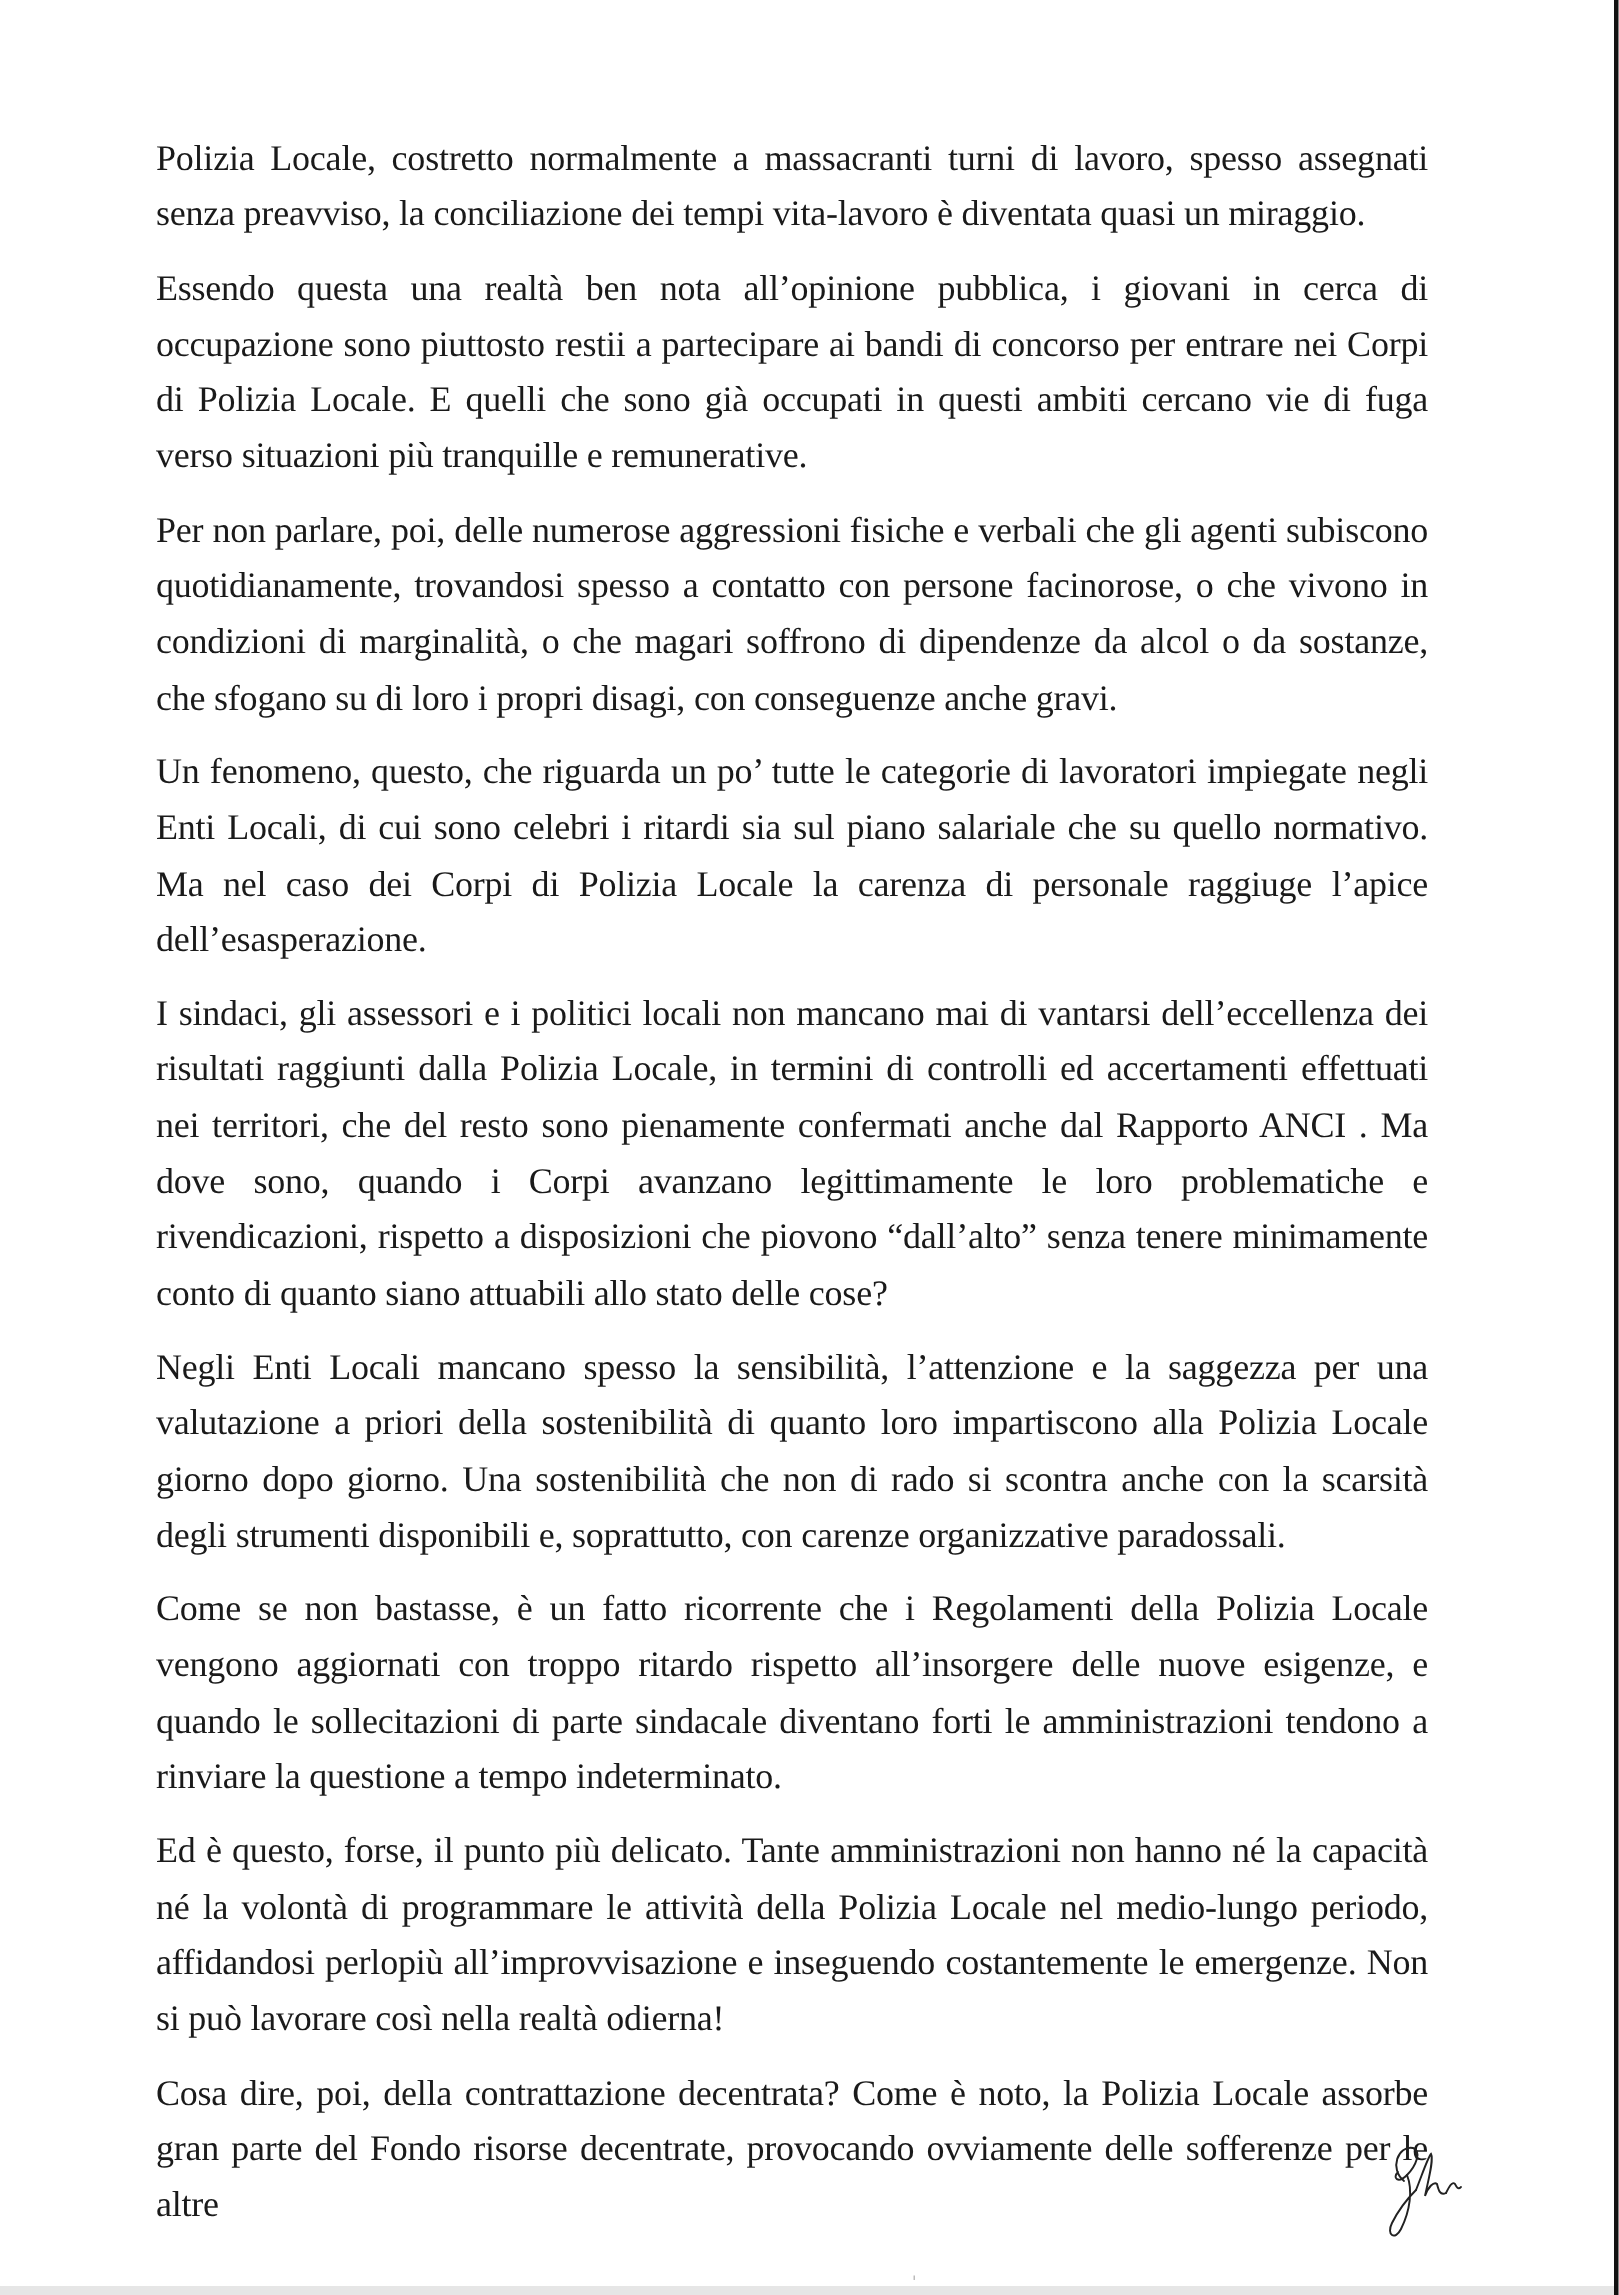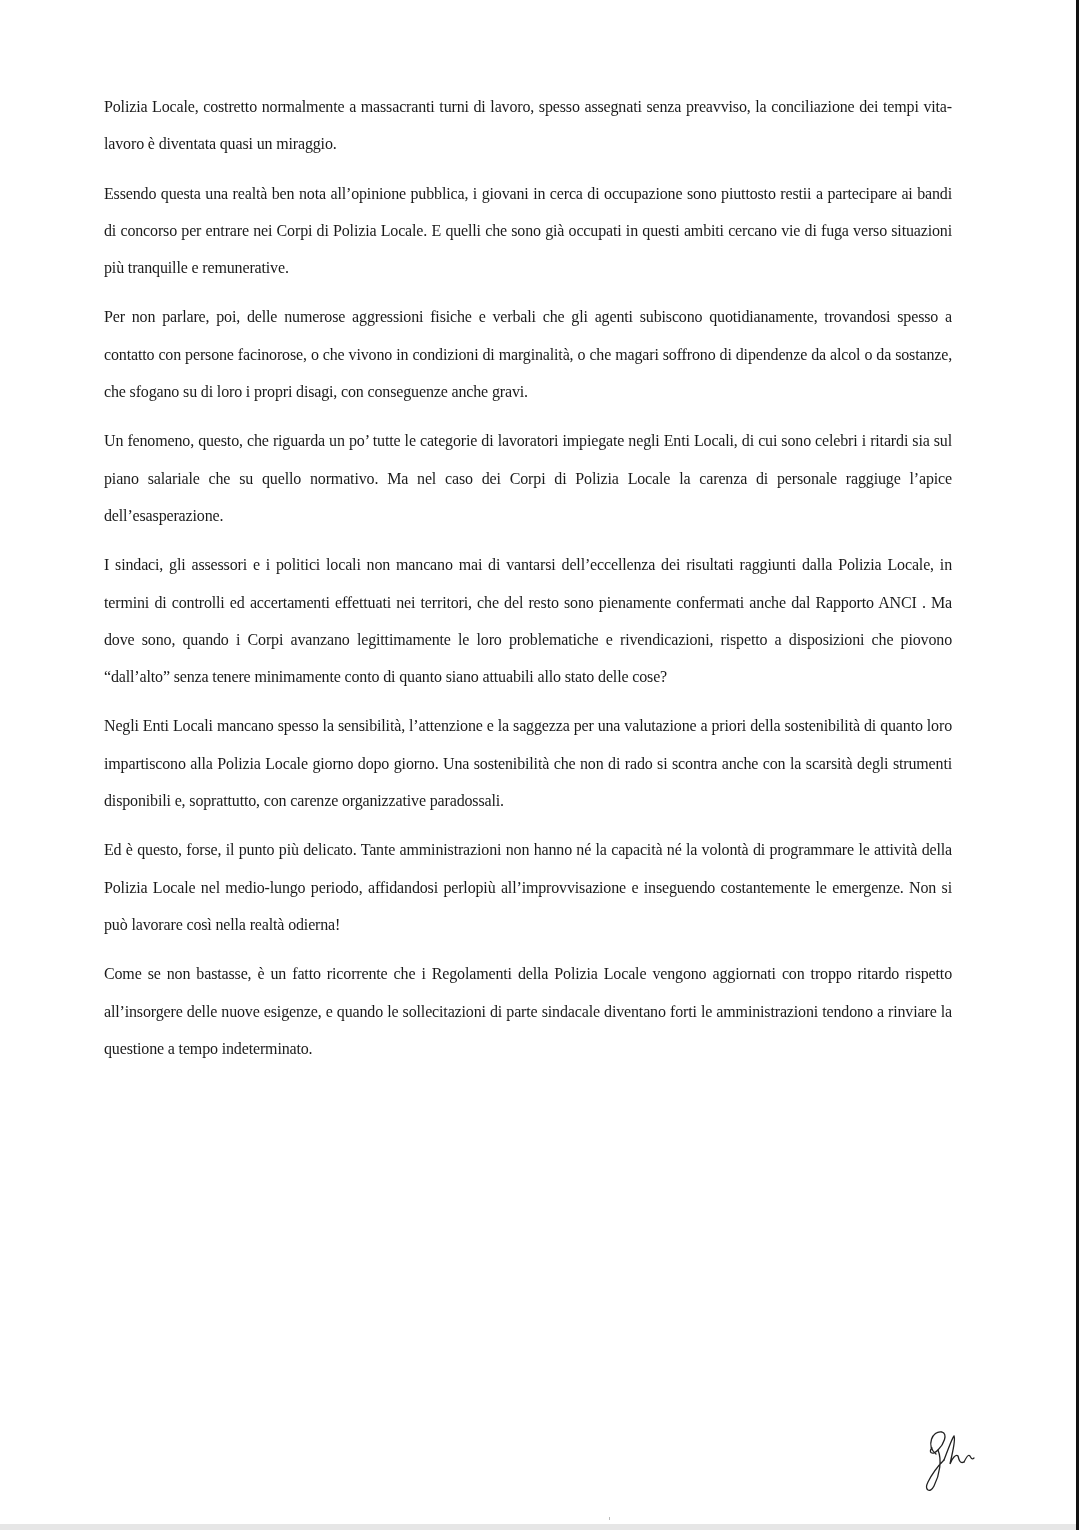--- a/index.html
+++ b/index.html
@@ -37,21 +37,21 @@
       top: 1524px;
       width: 1076px;
       height: 6px;
       background: #e6e6e6;
     }
     .body-text {
       position: absolute;
       left: 104px;
       top: 88px;
       width: 848px;
-      font-size: 16px;
+      font-size: 24px;
       line-height: 37.3px;
       text-align: justify;
       letter-spacing: -0.15px;
     }
     .body-text p {
       margin: 0 0 12px 0;
     }
     .signature {
       position: absolute;
       left: 918px;
@@ -72,22 +72,23 @@
 <body>
 
 <div class="page">
   <div class="body-text">
     <p>Polizia Locale, costretto normalmente a massacranti turni di lavoro, spesso assegnati senza preavviso, la conciliazione dei tempi vita-lavoro è diventata quasi un miraggio.</p>
     <p>Essendo questa una realtà ben nota all’opinione pubblica, i giovani in cerca di occupazione sono piuttosto restii a partecipare ai bandi di concorso per entrare nei Corpi di Polizia Locale. E quelli che sono già occupati in questi ambiti cercano vie di fuga verso situazioni più tranquille e remunerative.</p>
     <p>Per non parlare, poi, delle numerose aggressioni fisiche e verbali che gli agenti subiscono quotidianamente, trovandosi spesso a contatto con persone facinorose, o che vivono in condizioni di marginalità, o che magari soffrono di dipendenze da alcol o da sostanze, che sfogano su di loro i propri disagi, con conseguenze anche gravi.</p>
     <p>Un fenomeno, questo, che riguarda un po’ tutte le categorie di lavoratori impiegate negli Enti Locali, di cui sono celebri i ritardi sia sul piano salariale che su quello normativo. Ma nel caso dei Corpi di Polizia Locale la carenza di personale raggiuge l’apice dell’esasperazione.</p>
     <p>I sindaci, gli assessori e i politici locali non mancano mai di vantarsi dell’eccellenza dei risultati raggiunti dalla Polizia Locale, in termini di controlli ed accertamenti effettuati nei territori, che del resto sono pienamente confermati anche dal Rapporto ANCI . Ma dove sono, quando i Corpi avanzano legittimamente le loro problematiche e rivendicazioni, rispetto a disposizioni che piovono “dall’alto” senza tenere minimamente conto di quanto siano attuabili allo stato delle cose?</p>
     <p>Negli Enti Locali mancano spesso la sensibilità, l’attenzione e la saggezza per una valutazione a priori della sostenibilità di quanto loro impartiscono alla Polizia Locale giorno dopo giorno. Una sostenibilità che non di rado si scontra anche con la scarsità degli strumenti disponibili e, soprattutto, con carenze organizzative paradossali.</p>
+    <p>Come se non bastasse, è un fatto ricorrente che i Regolamenti della Polizia Locale vengono aggiornati con troppo ritardo rispetto all’insorgere delle nuove esigenze, e quando le sollecitazioni di parte sindacale diventano forti le amministrazioni tendono a rinviare la questione a tempo indeterminato.</p>
     <p>Ed è questo, forse, il punto più delicato. Tante amministrazioni non hanno né la capacità né la volontà di programmare le attività della Polizia Locale nel medio-lungo periodo, affidandosi perlopiù all’improvvisazione e inseguendo costantemente le emergenze. Non si può lavorare così nella realtà odierna!</p>
-    <p>Come se non bastasse, è un fatto ricorrente che i Regolamenti della Polizia Locale vengono aggiornati con troppo ritardo rispetto all’insorgere delle nuove esigenze, e quando le sollecitazioni di parte sindacale diventano forti le amministrazioni tendono a rinviare la questione a tempo indeterminato.</p>
+    <p>Cosa dire, poi, della contrattazione decentrata? Come è noto, la Polizia Locale assorbe gran parte del Fondo risorse decentrate, provocando ovviamente delle sofferenze per le altre</p>
   </div>
 
   <svg class="signature" viewBox="0 0 60 70" xmlns="http://www.w3.org/2000/svg">
     <path d="M18 28 C 8 20, 14 4, 24 6 C 30 8, 26 18, 20 24 C 14 30, 10 26, 14 22" fill="none" stroke="#222" stroke-width="1.3" stroke-linecap="round"></path>
     <path d="M20 24 C 24 34, 22 48, 16 60 C 12 68, 6 64, 10 56 C 14 48, 20 40, 26 34" fill="none" stroke="#222" stroke-width="1.3" stroke-linecap="round"></path>
     <path d="M26 34 C 30 24, 34 12, 36 10 C 38 14, 34 28, 32 38 C 34 32, 38 28, 40 30 C 41 34, 42 38, 46 36" fill="none" stroke="#222" stroke-width="1.3" stroke-linecap="round"></path>
     <path d="M46 36 C 48 32, 50 28, 52 30 C 53 32, 54 34, 56 32" fill="none" stroke="#222" stroke-width="1.2" stroke-linecap="round"></path>
   </svg>
 
   <div class="scan-speck"></div>

